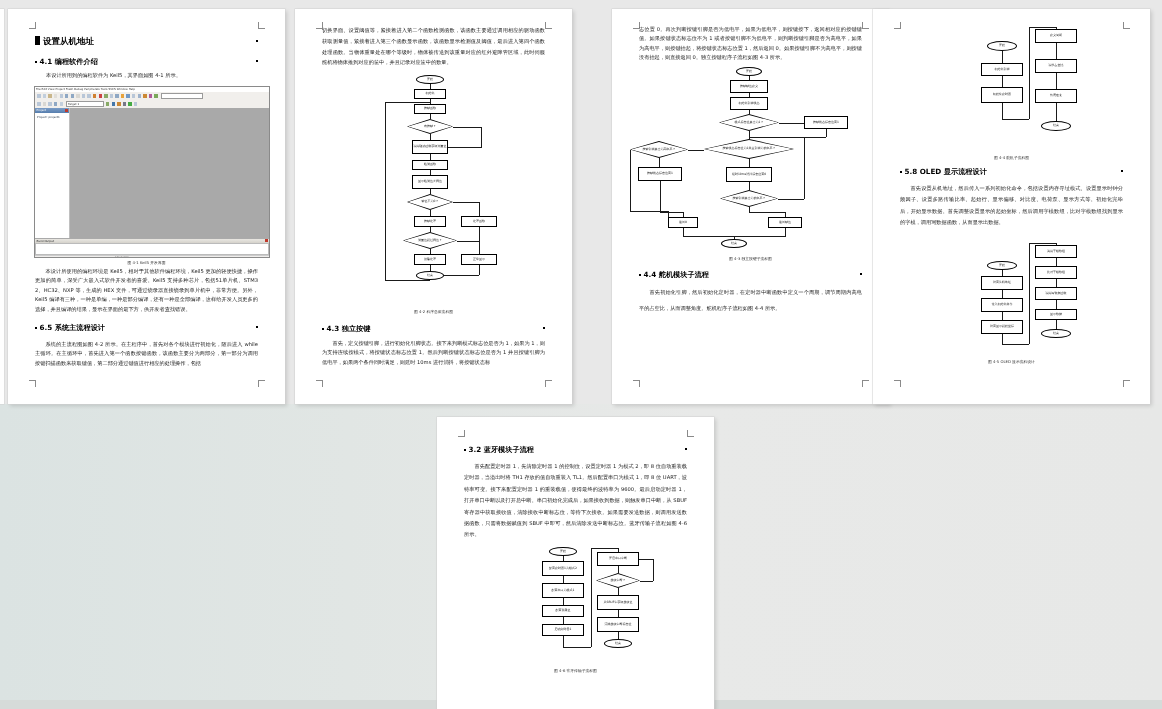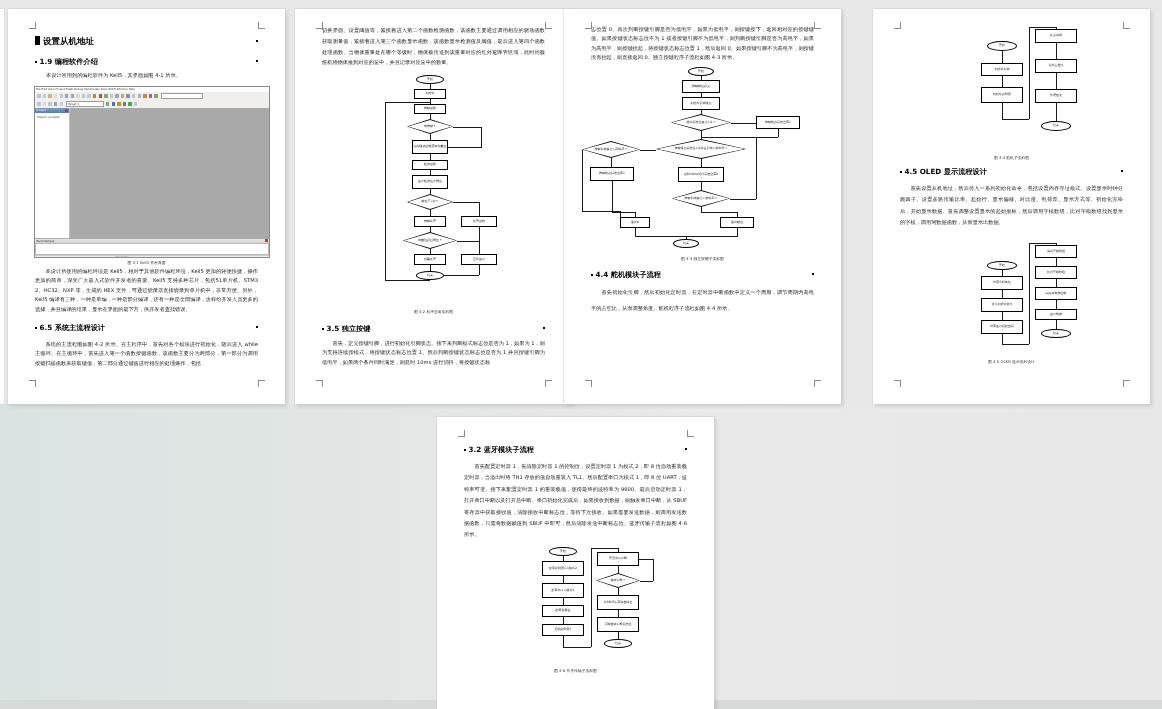--- a/index.html
+++ b/index.html
@@ -5,21 +5,21 @@
   html,body{margin:0;padding:0;}
   body{font-family:"DejaVu Sans","Liberation Sans",sans-serif;}
   #canvas{position:relative;width:1162px;height:709px;overflow:hidden;background:#e8e8e8;}
   .bg-lower{position:absolute;left:0;top:404px;width:1162px;height:305px;
     background:linear-gradient(90deg,#dbe3e2 0%,#e1e6e4 30%,#e8e9e8 60%,#e7e8e7 100%);}
   .bg-bottom-strip{position:absolute;left:0;top:700px;width:1162px;height:9px;background:#d6dbd9;}
   .page{position:absolute;width:277px;height:395px;background:#fff;
     box-shadow:0 0 0 0.5px #d2d2d2, 2px 2px 4px rgba(0,0,0,0.14);z-index:2;}
   #page1{left:8px;top:9px;}
   #page2{left:295px;top:9px;}
-  #page3{left:564px;top:9px;}
+  #page3{left:612px;top:9px;}
   #page4{left:873px;top:9px;}
   #page5{left:437px;top:417px;}
   .page-edge-sliver{position:absolute;left:0;top:9px;width:4px;height:395px;background:#fff;
     box-shadow:0 0 0 0.5px #d2d2d2;z-index:2;}
   .abs{position:absolute;}
   
   .cm{position:absolute;width:6px;height:6px;border:0 solid #8a8a8a;}
   .cm.tl{border-right-width:0.8px;border-bottom-width:0.8px;}
   .cm.tr{border-left-width:0.8px;border-bottom-width:0.8px;}
   .cm.bl{border-right-width:0.8px;border-top-width:0.8px;}
@@ -99,21 +99,21 @@
 
   <div class="page" id="page1">
     <div class="cm tl abs" style="left:21px;top:13px;"></div>
     <div class="cm tr abs" style="left:250px;top:13px;"></div>
     <div class="cm bl abs" style="left:21px;top:371px;"></div>
     <div class="cm br abs" style="left:250px;top:371px;"></div>
 
     <div class="h-ch abs" style="left:27px;top:27px;"><span class="ch-num">4</span><span>设置从机地址</span></div>
     <div class="enddot" style="left:248px;top:31px;"></div>
 
-    <div class="h-sec abs" style="left:27px;top:48px;">1.9 编程软件介绍</div>
+    <div class="h-sec abs" style="left:27px;top:48px;">4.1 编程软件介绍</div>
     <div class="enddot" style="left:248px;top:51px;"></div>
 
     <div class="para lh9 abs" style="left:38px;top:62px;width:205px;height:10px;">本设计所用到的编程软件为 Keil5，其界面如图 4-1 所示。</div>
 
     <div class="keil" style="left:26px;top:77px;width:236px;height:172px;">
       <div class="keil-menu">File  Edit  View  Project  Flash  Debug  Peripherals  Tools  SVCS  Window  Help</div>
       <div class="keil-tb" style="top:5px;">
         <span style="display:flex;">
             <span class="keil-icon" style="background: rgb(185, 199, 216);"></span>
             <span class="keil-icon" style="background: rgb(194, 207, 221);"></span>
@@ -248,21 +248,21 @@
         </div>
         <div class="fn box" style="left: 116px; top: 179px; width: 36px; height: 11px;">
           <span>正常显示</span>
         </div>
         <div class="fn oval" style="left: 71px; top: 196px; width: 28px; height: 9px;">
           <span>结束</span>
         </div>
       </div>
 
     <div class="caption abs" style="left:27px;top:300px;width:223px;">图 4-2 程序总体流程图</div>
-    <div class="h-sec abs" style="left:27px;top:315px;">3.5 独立按键</div>
+    <div class="h-sec abs" style="left:27px;top:315px;">4.3 独立按键</div>
     <div class="enddot" style="left:248px;top:318px;"></div>
     <div class="para lh9 ind abs" style="left:27px;top:330px;width:223px;height:30px;">首先，定义按键引脚，进行初始化引脚状态。接下来判断模式标志位是否为 1，如果为 1，则为支持连续按模式，将按键状态标志位置 1。然后判断按键状态标志位是否为 1 并且按键引脚为低电平，如果两个条件同时满足，则延时 10ms 进行消抖，将按键状态标</div>
   </div>
 
   <div class="page" id="page3">
     <div class="cm tl abs" style="left:21px;top:13px;"></div>
     <div class="cm tr abs" style="left:250px;top:13px;"></div>
     <div class="cm bl abs" style="left:21px;top:371px;"></div>
     <div class="cm br abs" style="left:250px;top:371px;"></div>
 
@@ -376,21 +376,21 @@
         </div>
         <div class="fn box" style="left: 56px; top: 62px; width: 42px; height: 14px;">
           <span>角度改变</span>
         </div>
         <div class="fn oval" style="left: 62px; top: 94px; width: 30px; height: 10px;">
           <span>结束</span>
         </div>
       </div>
     <div class="caption abs" style="left:27px;top:146px;width:223px;">图 4-4 舵机子流程图</div>
 
-    <div class="h-sec abs" style="left:27px;top:158px;">4.5 OLED 显示流程设计</div>
+    <div class="h-sec abs" style="left:27px;top:158px;">5.8 OLED 显示流程设计</div>
     <div class="enddot" style="left:248px;top:161px;"></div>
     <div class="para lh115 ind abs" style="left:27px;top:174px;width:223px;height:57px;">首先设置从机地址，然后传入一系列初始化命令，包括设置内存寻址模式、设置显示时钟分频因子、设置多路传输比率、起始行、显示偏移、对比度、电荷泵、显示方式等。初始化完毕后，开始显示数据。首先调整设置显示的起始坐标，然后调用字模数组，比对字模数组找到显示的字模，调用写数据函数，从而显示出数据。</div>
 
     <div class="flowchart" style="left: 106px; top: 234px; width: 100px; height: 112px;">
         <div class="fl" style="left: 23px; top: 27px; width: 0.7px; height: 6px;"></div>
         <div class="fl" style="left: 23px; top: 47px; width: 0.7px; height: 8px;"></div>
         <div class="fl" style="left: 23px; top: 69px; width: 0.7px; height: 8px;"></div>
         <div class="fl" style="left: 23px; top: 91px; width: 0.7px; height: 10px;"></div>
         <div class="fl" style="left: 23px; top: 101px; width: 27px; height: 0.7px;"></div>
         <div class="fl" style="left: 50px; top: 0px; width: 0.7px; height: 101px;"></div>

